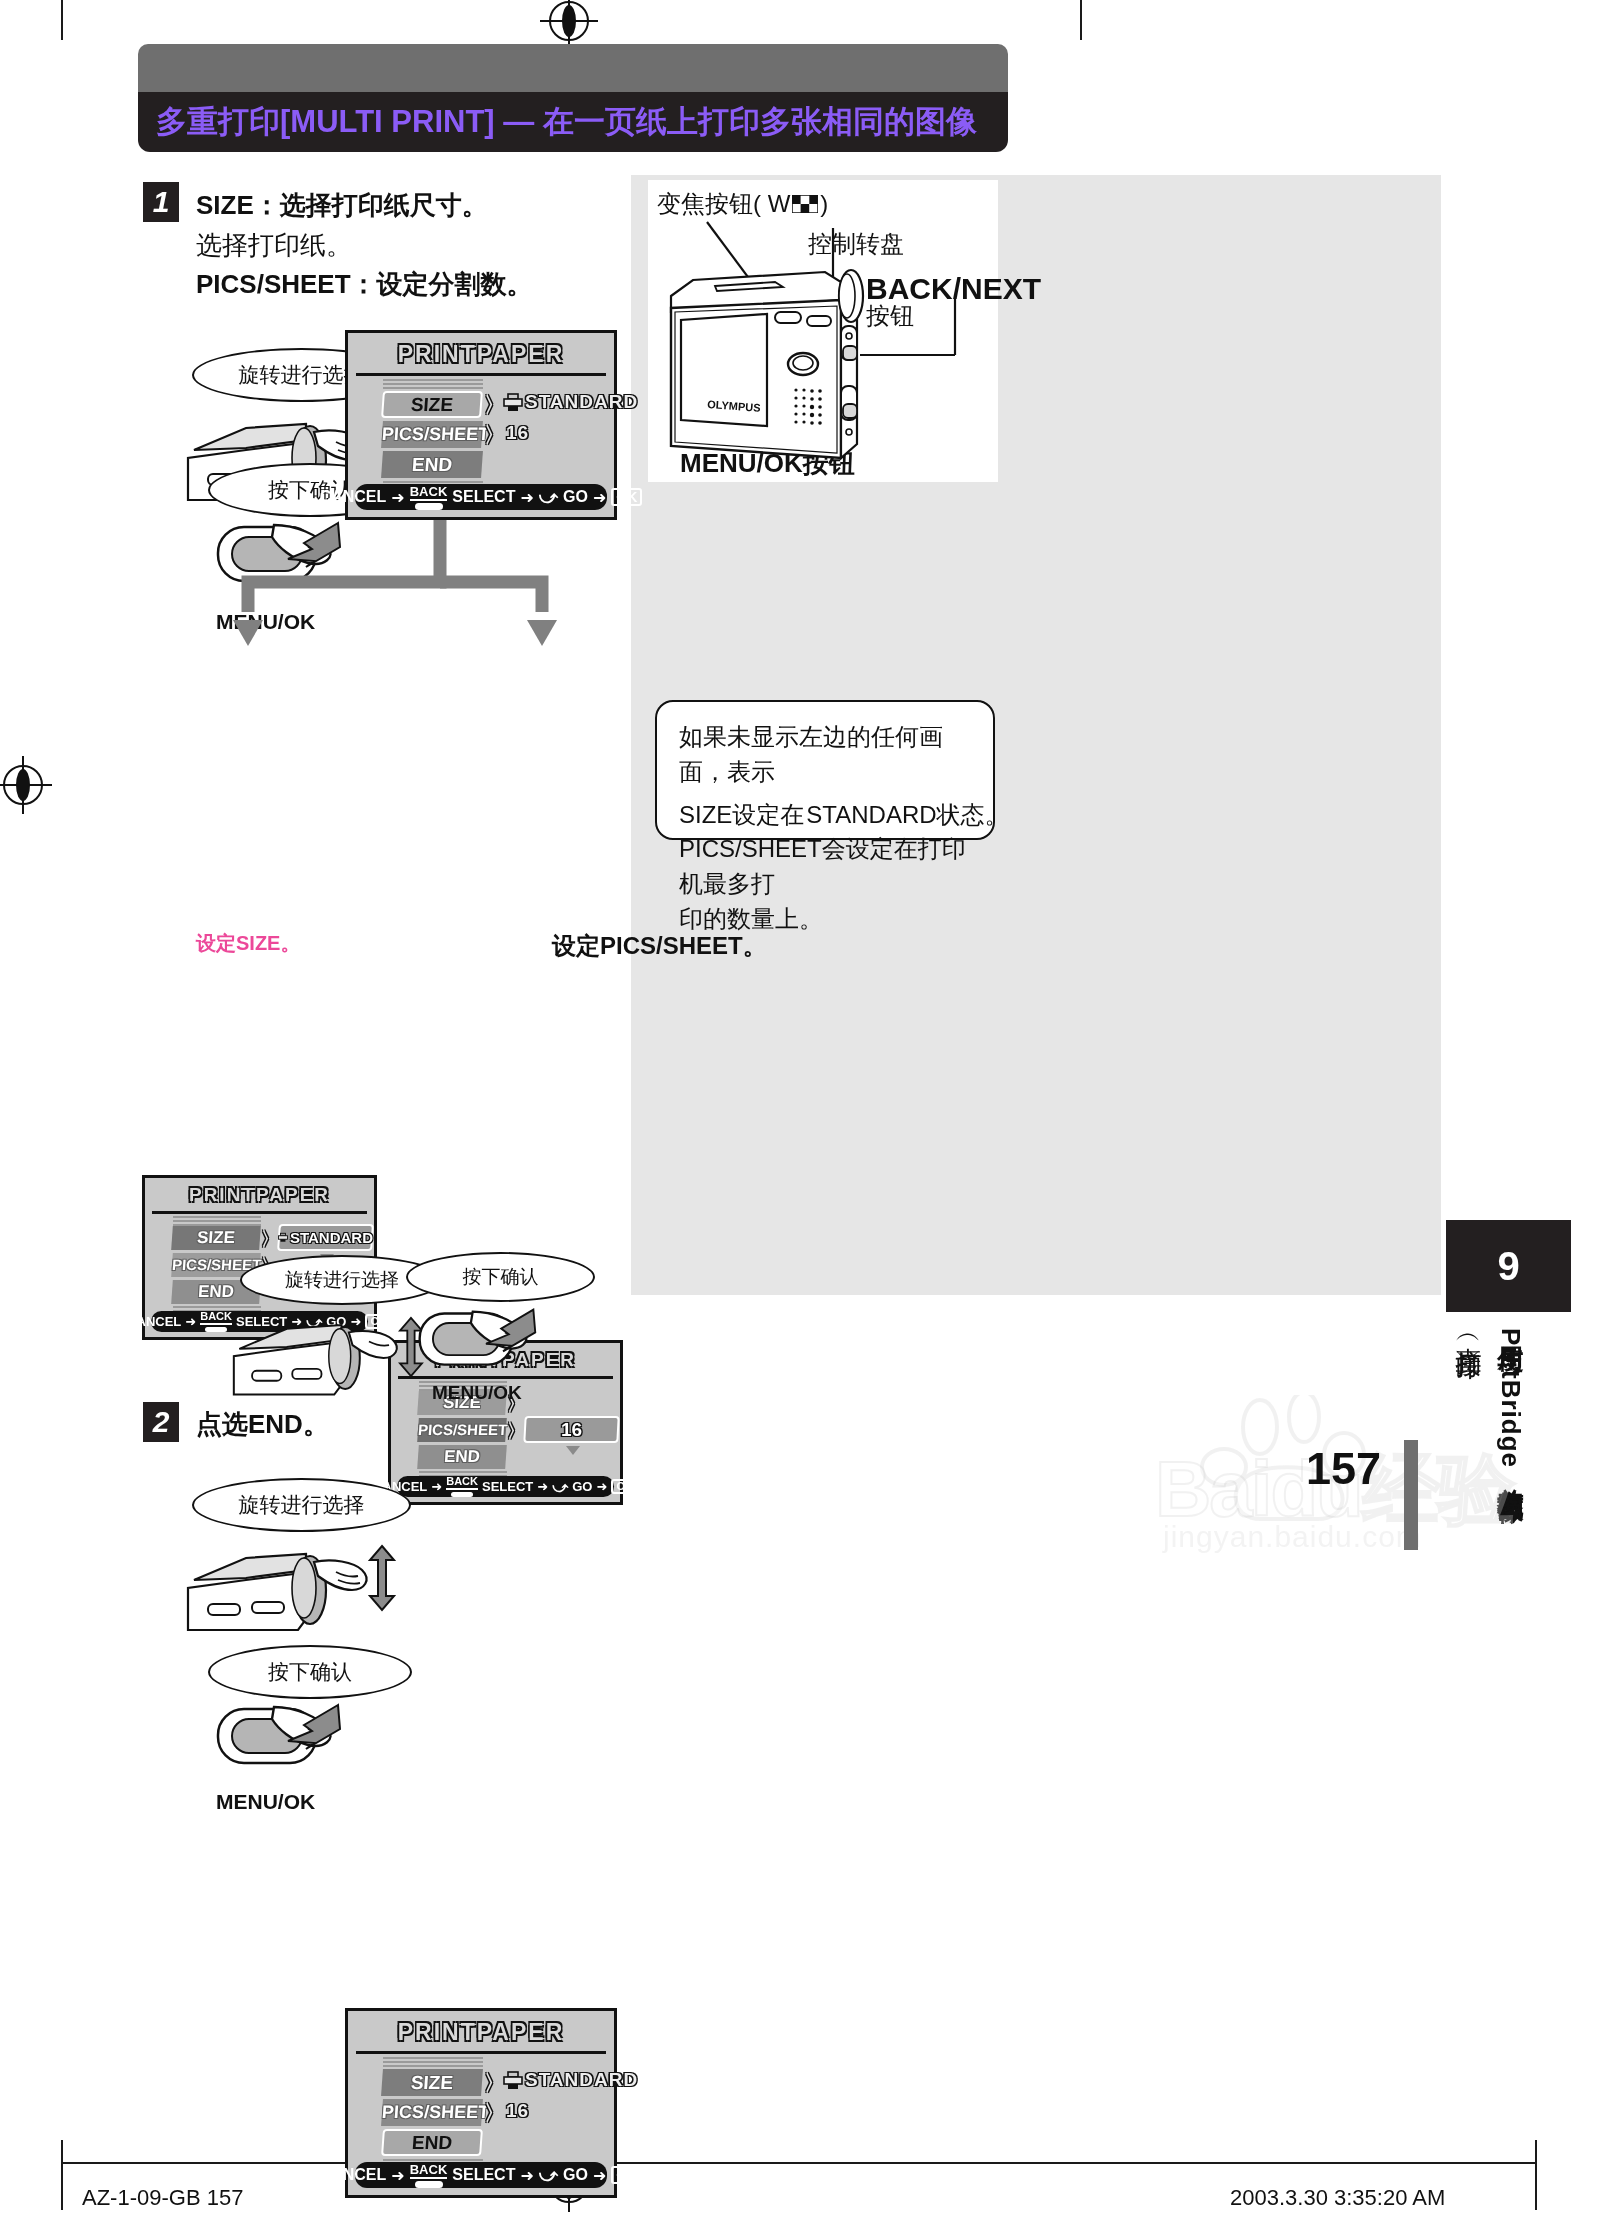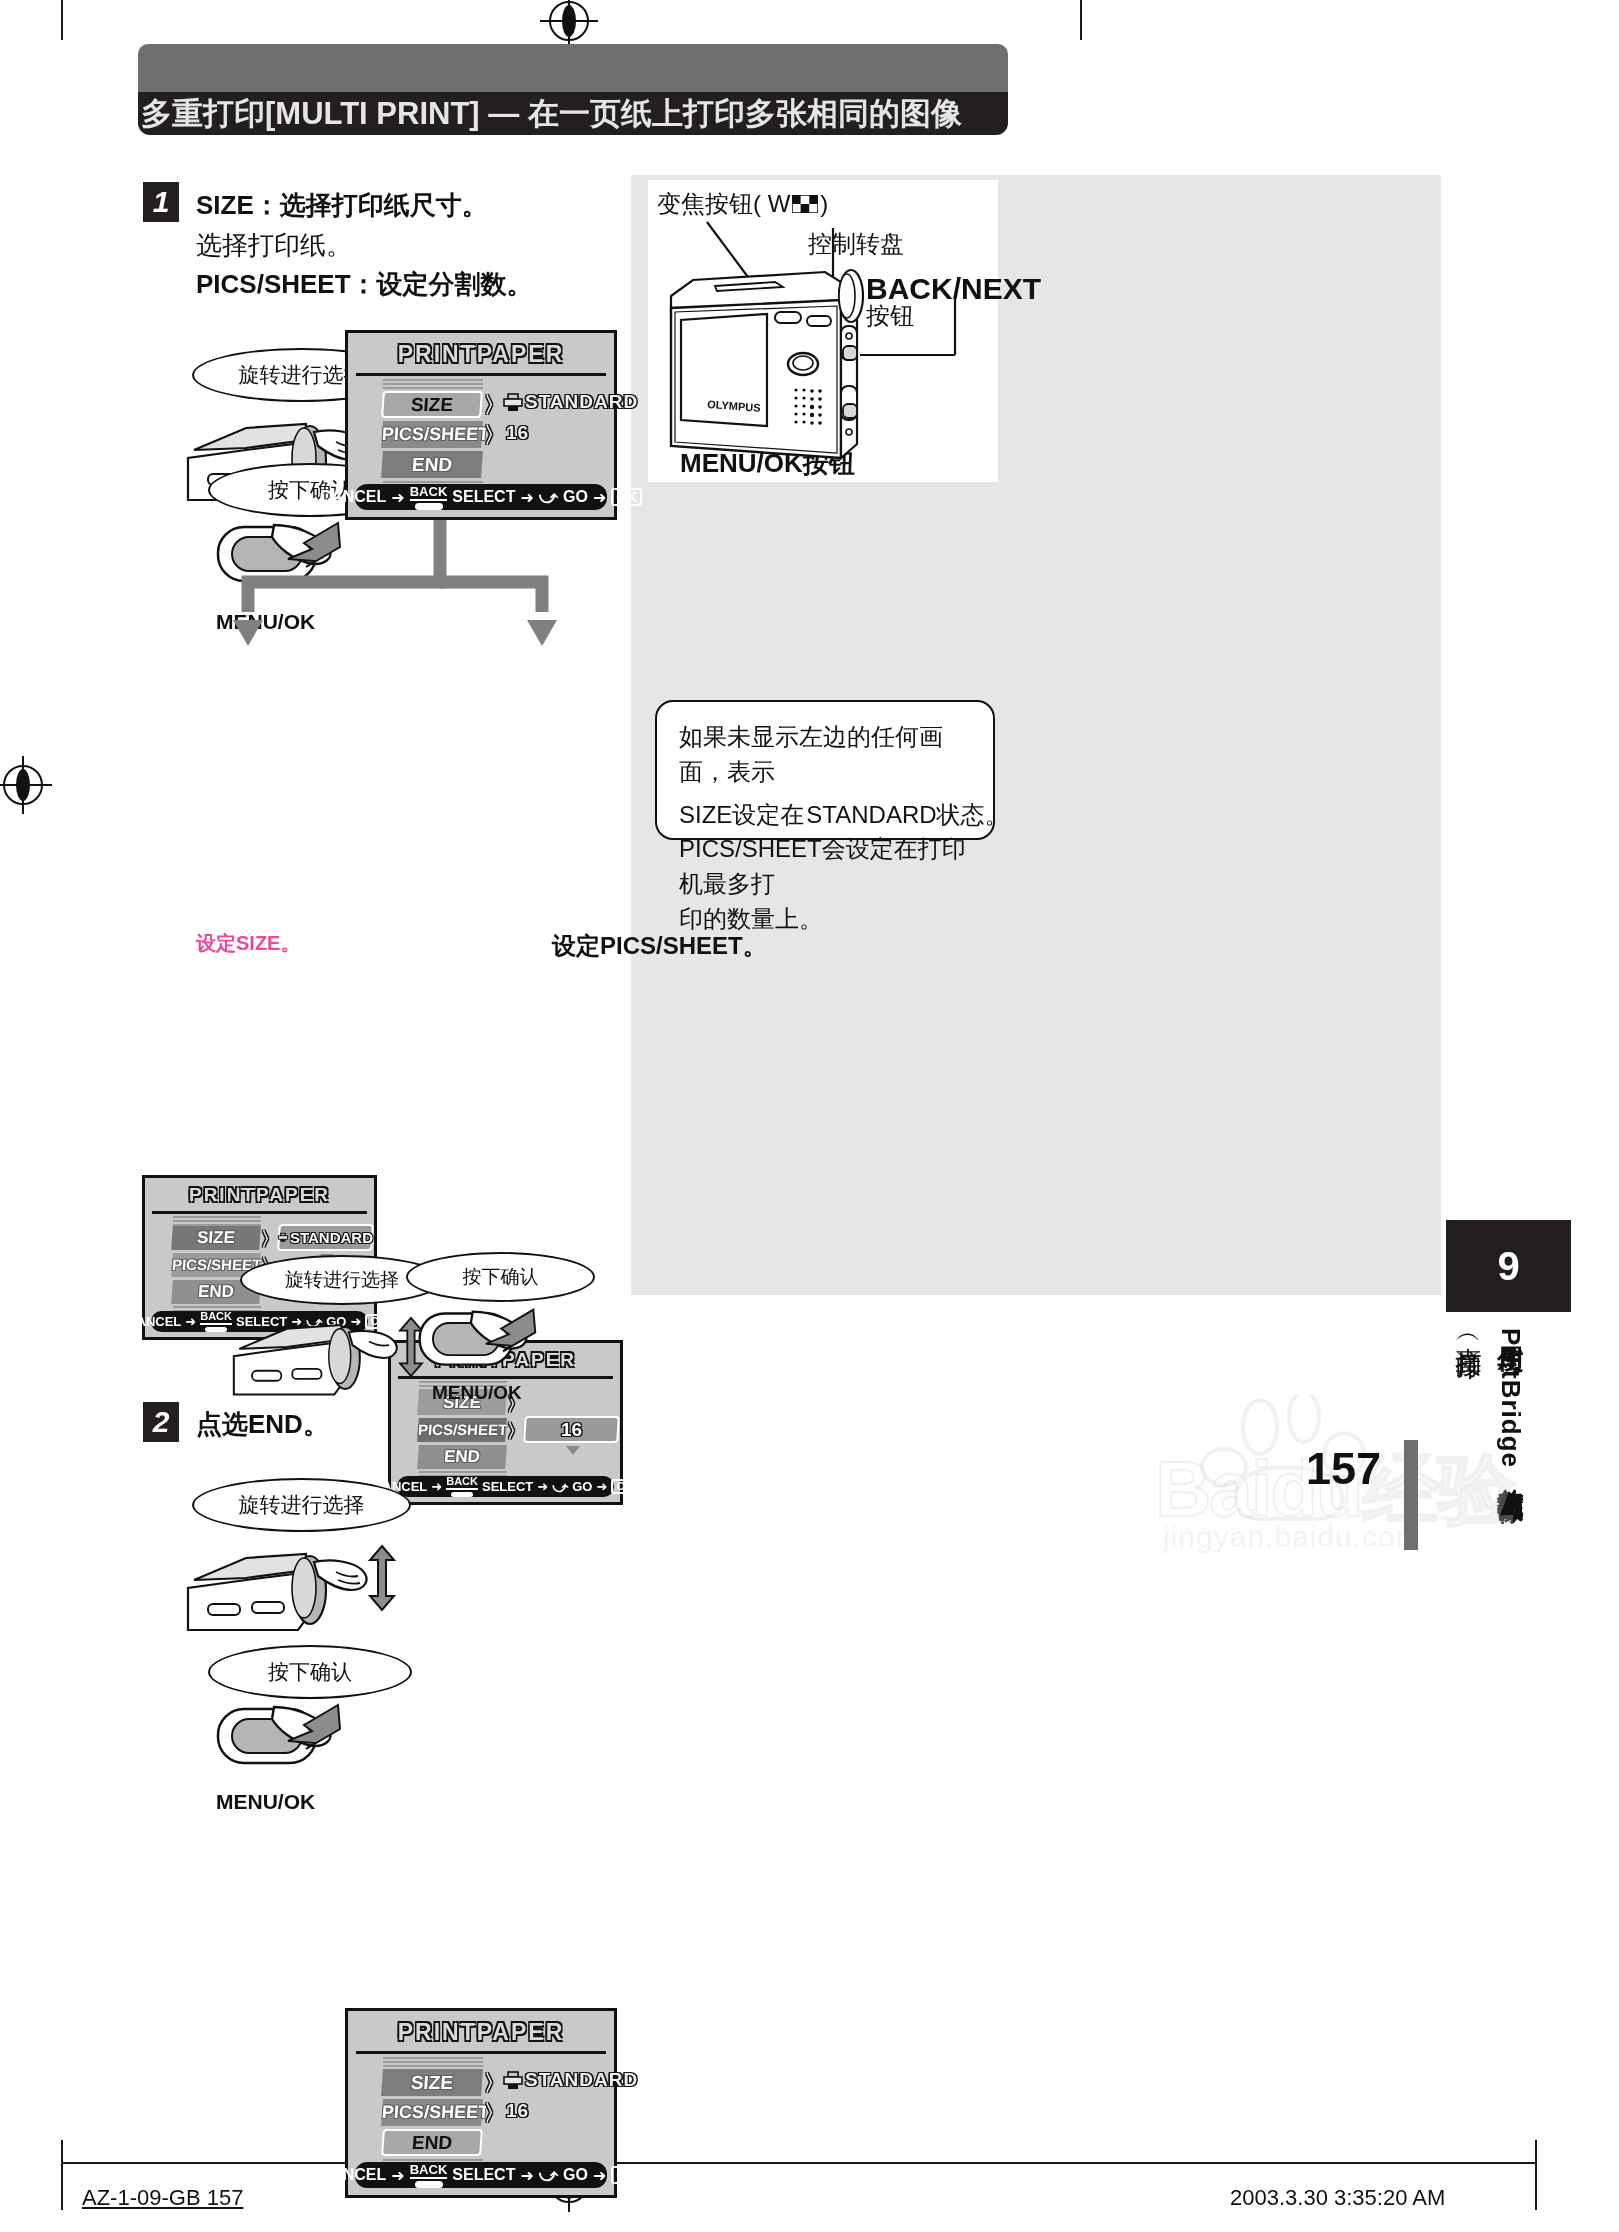--- a/index.html
+++ b/index.html
@@ -9,22 +9,22 @@
   
   .cropline{position:absolute;background:#1a1a1a;}
   .regmark{position:absolute;width:46px;height:46px;}
   .regmark .rm-c{position:absolute;left:50%;top:50%;transform:translate(-50%,-50%);width:40px;height:40px;border:2px solid #111;border-radius:50%;box-sizing:border-box;}
   .regmark .rm-in{position:absolute;left:50%;top:50%;transform:translate(-50%,-50%);width:14px;height:32px;background:#111;border-radius:50%;}
   .regmark .rm-h{position:absolute;left:-6px;top:50%;width:58px;height:2px;background:#111;transform:translateY(-50%);}
   .regmark .rm-v{position:absolute;top:-6px;left:50%;height:58px;width:2px;background:#111;transform:translateX(-50%);}
 
   
   .hdr-grey{position:absolute;left:138px;top:44px;width:870px;height:56px;background:#6f6f6f;border-radius:10px 10px 0 0;}
-  .hdr-black{position:absolute;left:138px;top:92px;width:870px;height:43px;background:#231f20;border-radius:0 0 12px 12px;
-             color:#e5e5e5;display:flex;align-items:center;padding-left:3px;box-sizing:border-box;
+  .hdr-black{position:absolute;left:138px;top:92px;width:870px;height:60px;background:#231f20;border-radius:0 0 12px 12px;
+             color:#8b5cf6;display:flex;align-items:center;padding-left:18px;box-sizing:border-box;
              font-size:31px;font-weight:bold;letter-spacing:0px;white-space:nowrap;}
 
   
   .stepnum{width:36px;height:40px;background:#231f20;color:#fff;font-style:italic;font-weight:bold;
            font-size:30px;display:flex;align-items:center;justify-content:center;}
   .steptext{font-size:26px;color:#111;line-height:1.52;}
 
   
   .lcd{background:#c9c9c9;border:3px solid #111;box-sizing:border-box;position:relative;}
   .lcd-title{position:absolute;left:0;right:0;text-align:center;font-weight:bold;
@@ -547,14 +547,14 @@
   <ellipse cx="24" cy="72" rx="22" ry="18" fill="none" stroke="#d3d3d3" stroke-width="4"></ellipse>
   <ellipse cx="144" cy="60" rx="20" ry="22" fill="none" stroke="#d3d3d3" stroke-width="4"></ellipse>
   <path d="M46 82 C28 96 34 124 60 124 L118 124 C146 124 150 96 130 82 C112 70 66 68 46 82 Z" fill="none" stroke="#d3d3d3" stroke-width="4"></path>
 </svg>
 <div class="wm wm-main" style="left:1155px;top:1438px;">Baidu经验</div>
 <div class="wm wm-sub" style="left:1163px;top:1520px;">jingyan.baidu.com</div>
 
 <div class="pagenum abs" style="left:1306px;top:1443px;">157</div>
 <div class="abs" style="left:1404px;top:1440px;width:14px;height:110px;background:#6f6f6f;"></div>
 
-<div class="footer-txt abs" style="left:82px;top:2185px;text-decoration:underline;">AZ-1-09-GB  157</div>
+<div class="footer-txt abs" style="left:82px;top:2185px;">AZ-1-09-GB  157</div>
 <div class="footer-txt abs" style="left:1230px;top:2185px;">2003.3.30  3:35:20 AM</div>
 
 </body></html>

